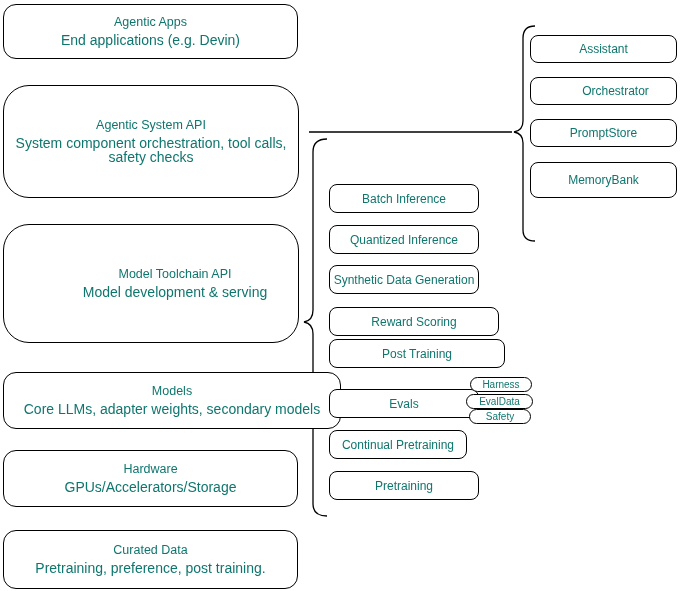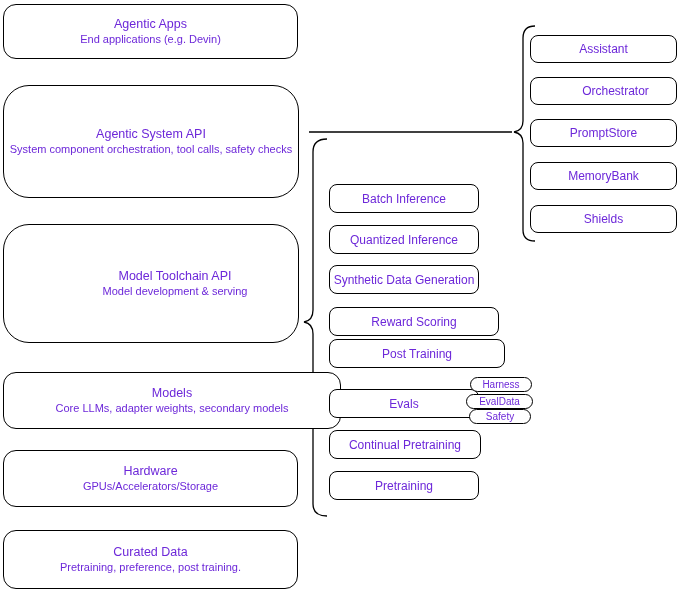--- a/index.html
+++ b/index.html
@@ -1,27 +1,27 @@
 <!DOCTYPE html>
 <html><head>
 <meta charset="utf-8">
 <style>
   html,body{margin:0;padding:0;background:#fff;}
   .canvas{
     position:relative;width:682px;height:591px;background:#fff;
-    font-family:"Liberation Sans",sans-serif;color:#6d28d9;overflow:hidden;
+    font-family:"Liberation Sans",sans-serif;color:#0f766e;overflow:hidden;
   }
   .connector-svg{position:absolute;left:0;top:0;pointer-events:none;}
   .lbox{
     position:absolute;border:1.3px solid #000;background:#fff;
     display:flex;flex-direction:column;align-items:center;justify-content:center;
     gap:4px;text-align:center;box-sizing:border-box;
   }
   .lbox-title{font-size:12.5px;line-height:1;}
-  .lbox-sub{font-size:11px;line-height:1;}
+  .lbox-sub{font-size:14px;line-height:1;}
   .mbox,.rbox{
     position:absolute;border:1.3px solid #000;border-radius:8px;background:#fff;
     display:flex;align-items:center;justify-content:center;
     font-size:12px;white-space:nowrap;box-sizing:border-box;line-height:1;
   }
   .pill{
     position:absolute;border:1.3px solid #000;border-radius:9px;background:#fff;
     display:flex;align-items:center;justify-content:center;
     font-size:10px;white-space:nowrap;box-sizing:border-box;line-height:1;z-index:5;
   }
@@ -63,23 +63,22 @@
     <div class="lbox" style="left: 3px; top: 530px; width: 295px; height: 59px; border-radius: 13px;">
       <div class="lbox-title">Curated Data</div>
       <div class="lbox-sub">Pretraining, preference, post training.</div>
     </div>
     <div class="mbox" style="left: 329px; top: 184px; width: 150px; height: 29px;">Batch Inference</div>
     <div class="mbox" style="left: 329px; top: 225px; width: 150px; height: 29px;">Quantized Inference</div>
     <div class="mbox" style="left: 329px; top: 265px; width: 150px; height: 29px;">Synthetic Data Generation</div>
     <div class="mbox" style="left: 329px; top: 307px; width: 170px; height: 29px;">Reward Scoring</div>
     <div class="mbox" style="left: 329px; top: 339px; width: 176px; height: 29px;">Post Training</div>
     <div class="mbox" style="left: 329px; top: 389px; width: 150px; height: 29px;">Evals</div>
-    <div class="mbox" style="left: 329px; top: 430px; width: 152px; height: 29px;">Continual Pretraining</div>
+    <div class="mbox" style="left: 329px; top: 430px; width: 138px; height: 29px;">Continual Pretraining</div>
     <div class="mbox" style="left: 329px; top: 471px; width: 150px; height: 29px;">Pretraining</div>
     <div class="rbox" style="left: 530px; top: 35px; width: 147px; height: 28px;">Assistant</div>
     <div class="rbox" style="left: 530px; top: 77px; width: 147px; height: 28px; padding-left: 24px;">Orchestrator</div>
     <div class="rbox" style="left: 530px; top: 119px; width: 147px; height: 28px;">PromptStore</div>
-    <div class="rbox" style="left: 530px; top: 162px; width: 147px; height: 28px;">MemoryBank</div>
-    <div class="rbox" style="left: 530px; top: 205px; width: 147px; height: 28px;">Shields</div>
+    <div class="rbox" style="left: 530px; top: 162px; width: 147px; height: 36px;">MemoryBank</div>
     <div class="pill" style="left: 470px; top: 377px; width: 62px; height: 15px;">Harness</div>
     <div class="pill" style="left: 466px; top: 394px; width: 67px; height: 15px;">EvalData</div>
     <div class="pill" style="left: 469px; top: 409px; width: 62px; height: 15px;">Safety</div>
   </div>
 
 </body></html>

